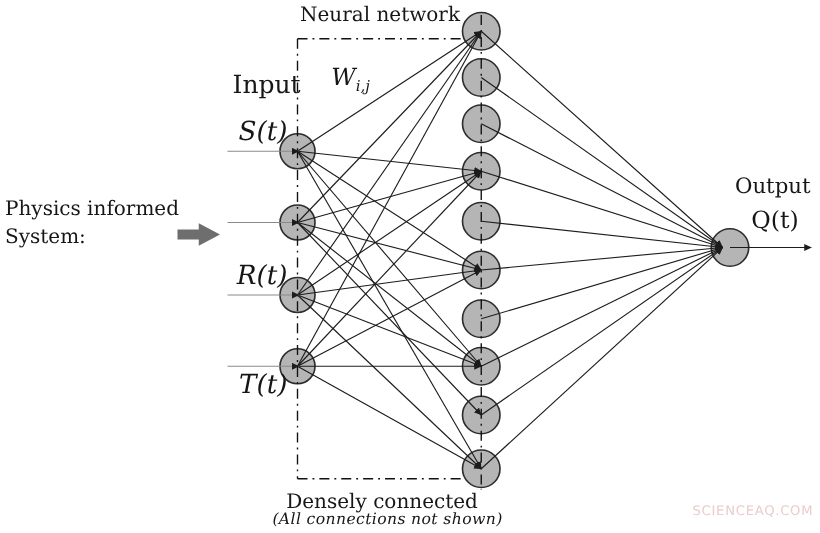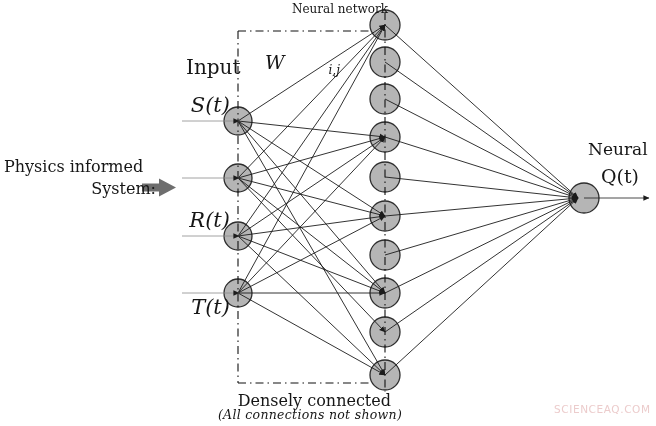--- a/index.html
+++ b/index.html
@@ -5,34 +5,34 @@
   html,body{margin:0;padding:0;background:#fff;}
   .canvas{
     position:relative;
     width:656px;height:426px;
     background:#ffffff;
     font-family:"DejaVu Serif","Liberation Serif",serif;
     color:#161616;
     overflow:hidden;
   }
   .lbl{position:absolute;white-space:nowrap;}
-  #neural-title{left:256px;top:2px;width:132px;text-align:right;font-size:12px;}
+  #neural-title{left:240px;top:2px;width:132px;text-align:left;font-size:16px;}
   #input-label{left:186px;top:55px;width:48px;text-align:center;font-size:20px;}
   #w-label{left:265px;top:51px;font-size:19px;font-style:italic;}
-  #w-label sub{font-size:12px;font-style:italic;margin-left:44px;}
+  #w-label sub{font-size:12px;font-style:italic;}
   .in-var{left:168px;width:62px;text-align:right;font-size:21px;font-style:italic;}
   #s-label{top:93px;}
   #i-label{top:151px;}
   #r-label{top:208px;}
   #t-label{top:266px;margin-top:29px;}
   #physics-line1{left:4px;top:157px;width:152px;font-size:16px;}
-  #physics-line2{left:4px;top:179px;width:152px;text-align:right;font-size:16px;}
+  #physics-line2{left:4px;top:179px;width:152px;text-align:left;font-size:16px;}
   #output-label{left:588px;top:139px;font-size:17px;}
   #q-label{left:601px;top:165px;font-size:19px;}
-  #densely-label{left:229px;top:391px;width:162px;text-align:right;font-size:16px;}
+  #densely-label{left:229px;top:391px;width:162px;text-align:left;font-size:16px;}
   #note-label{left:205px;top:407px;width:210px;text-align:center;font-size:12.5px;font-style:italic;letter-spacing:0.3px;}
   #watermark{left:554px;top:403px;font-size:10.5px;font-family:"DejaVu Sans","Liberation Sans",sans-serif;color:#eccccc;letter-spacing:0.6px;}
   #net-svg{position:absolute;left:0;top:0;}
 </style>
 </head>
 <body>
 
 <div class="canvas">
 
   <svg id="net-svg" width="656" height="426" viewBox="0 0 656 426">
@@ -109,20 +109,20 @@
   <div class="lbl" id="input-label">Input</div>
   <div class="lbl" id="w-label"><span>W</span><sub>i,j</sub></div>
 
   <div class="lbl in-var" id="s-label">S(t)</div>
   <div class="lbl in-var" id="r-label">R(t)</div>
   <div class="lbl in-var" id="t-label">T(t)</div>
 
   <div class="lbl" id="physics-line1">Physics informed</div>
   <div class="lbl" id="physics-line2">System:</div>
 
-  <div class="lbl" id="output-label">Neural</div>
+  <div class="lbl" id="output-label">Output</div>
   <div class="lbl" id="q-label">Q(t)</div>
 
   <div class="lbl" id="densely-label">Densely connected</div>
   <div class="lbl" id="note-label">(All connections not shown)</div>
 
   <div class="lbl" id="watermark">SCIENCEAQ.COM</div>
 </div>
 
 </body></html>

